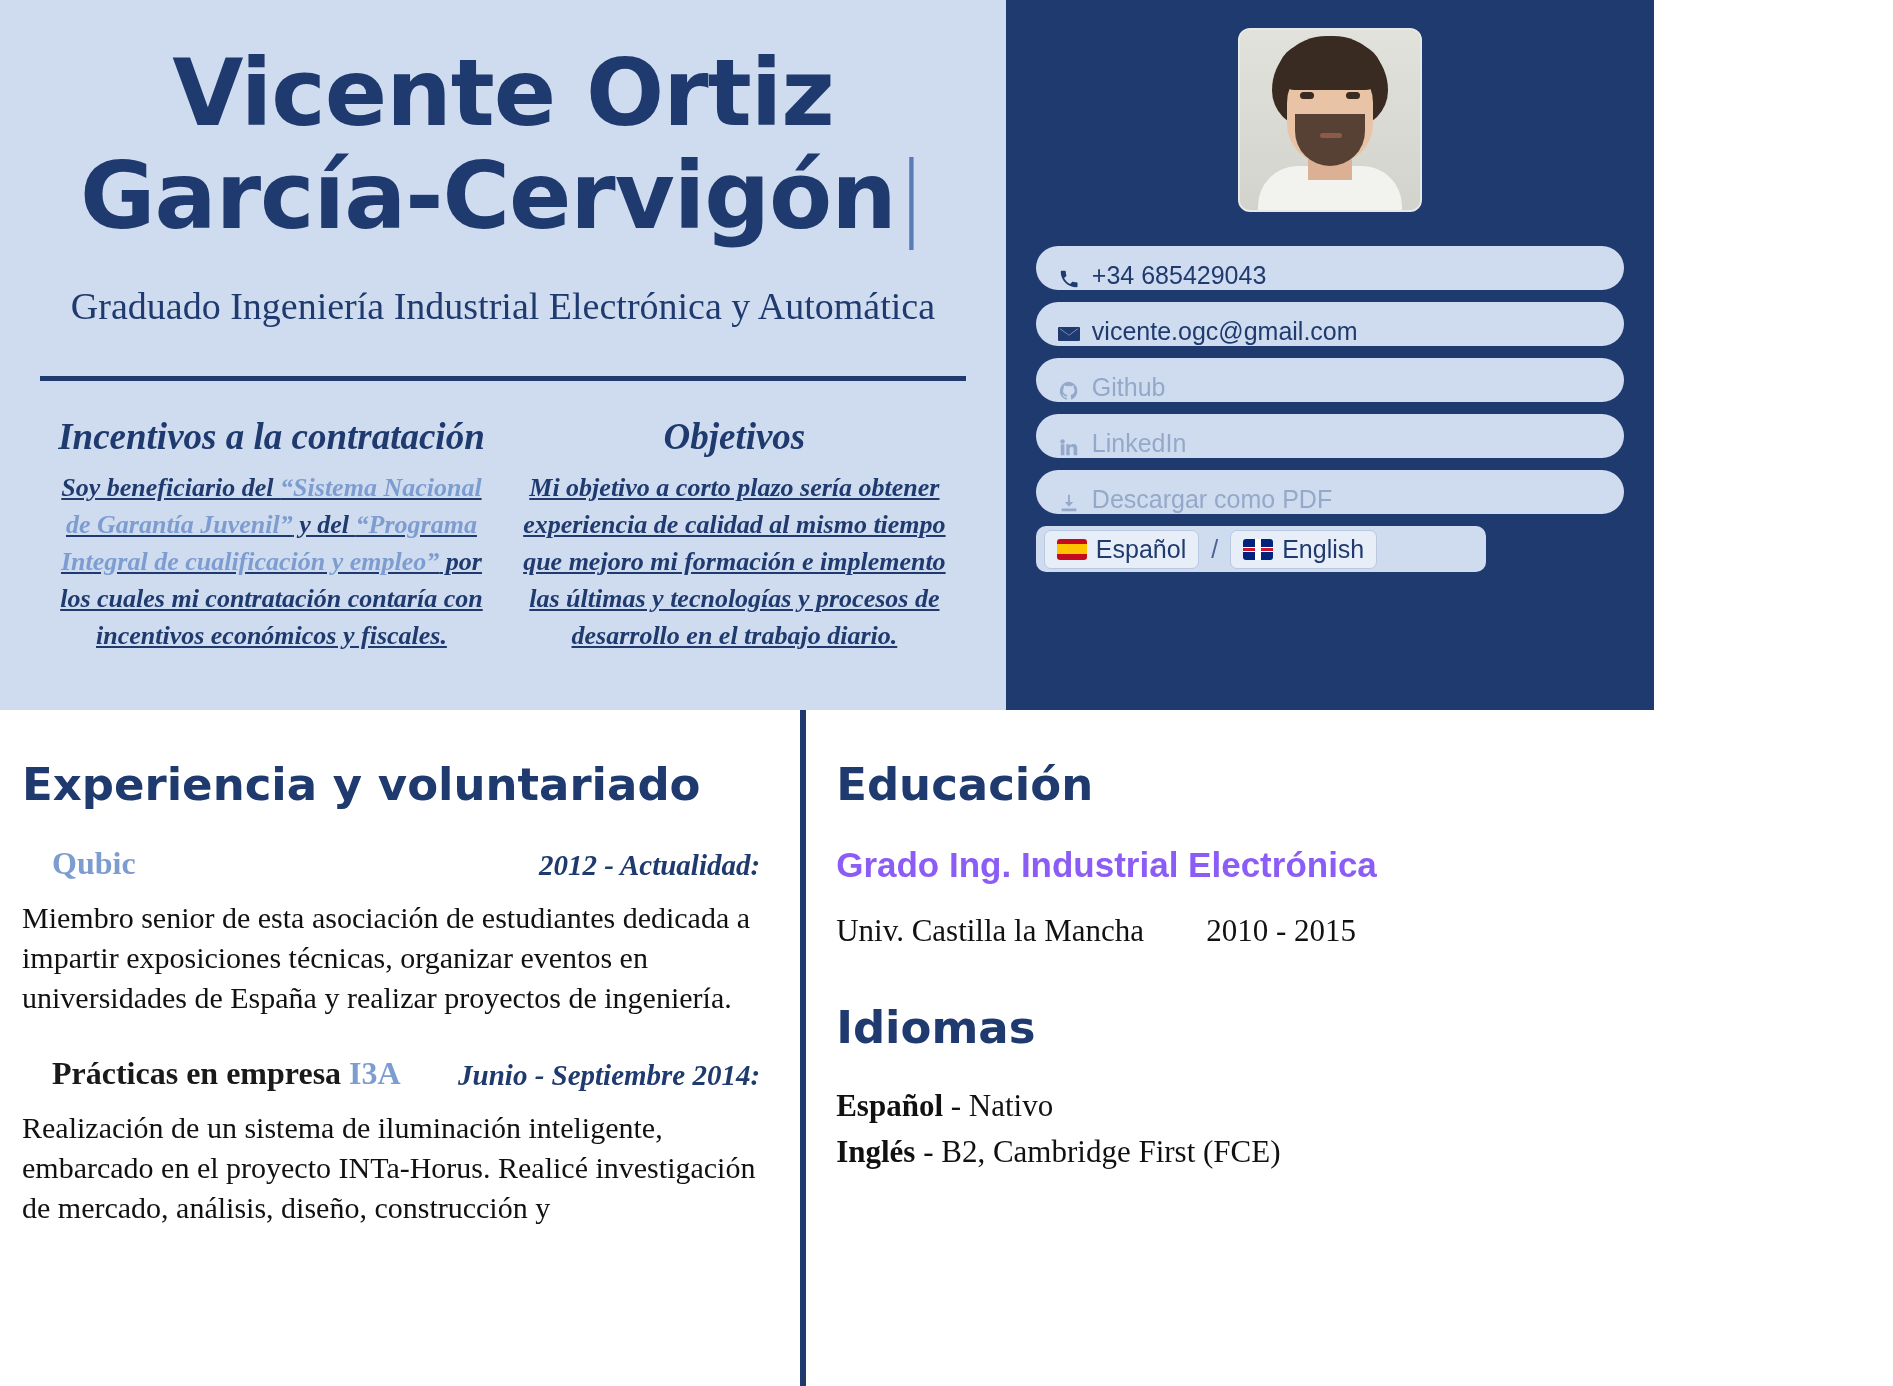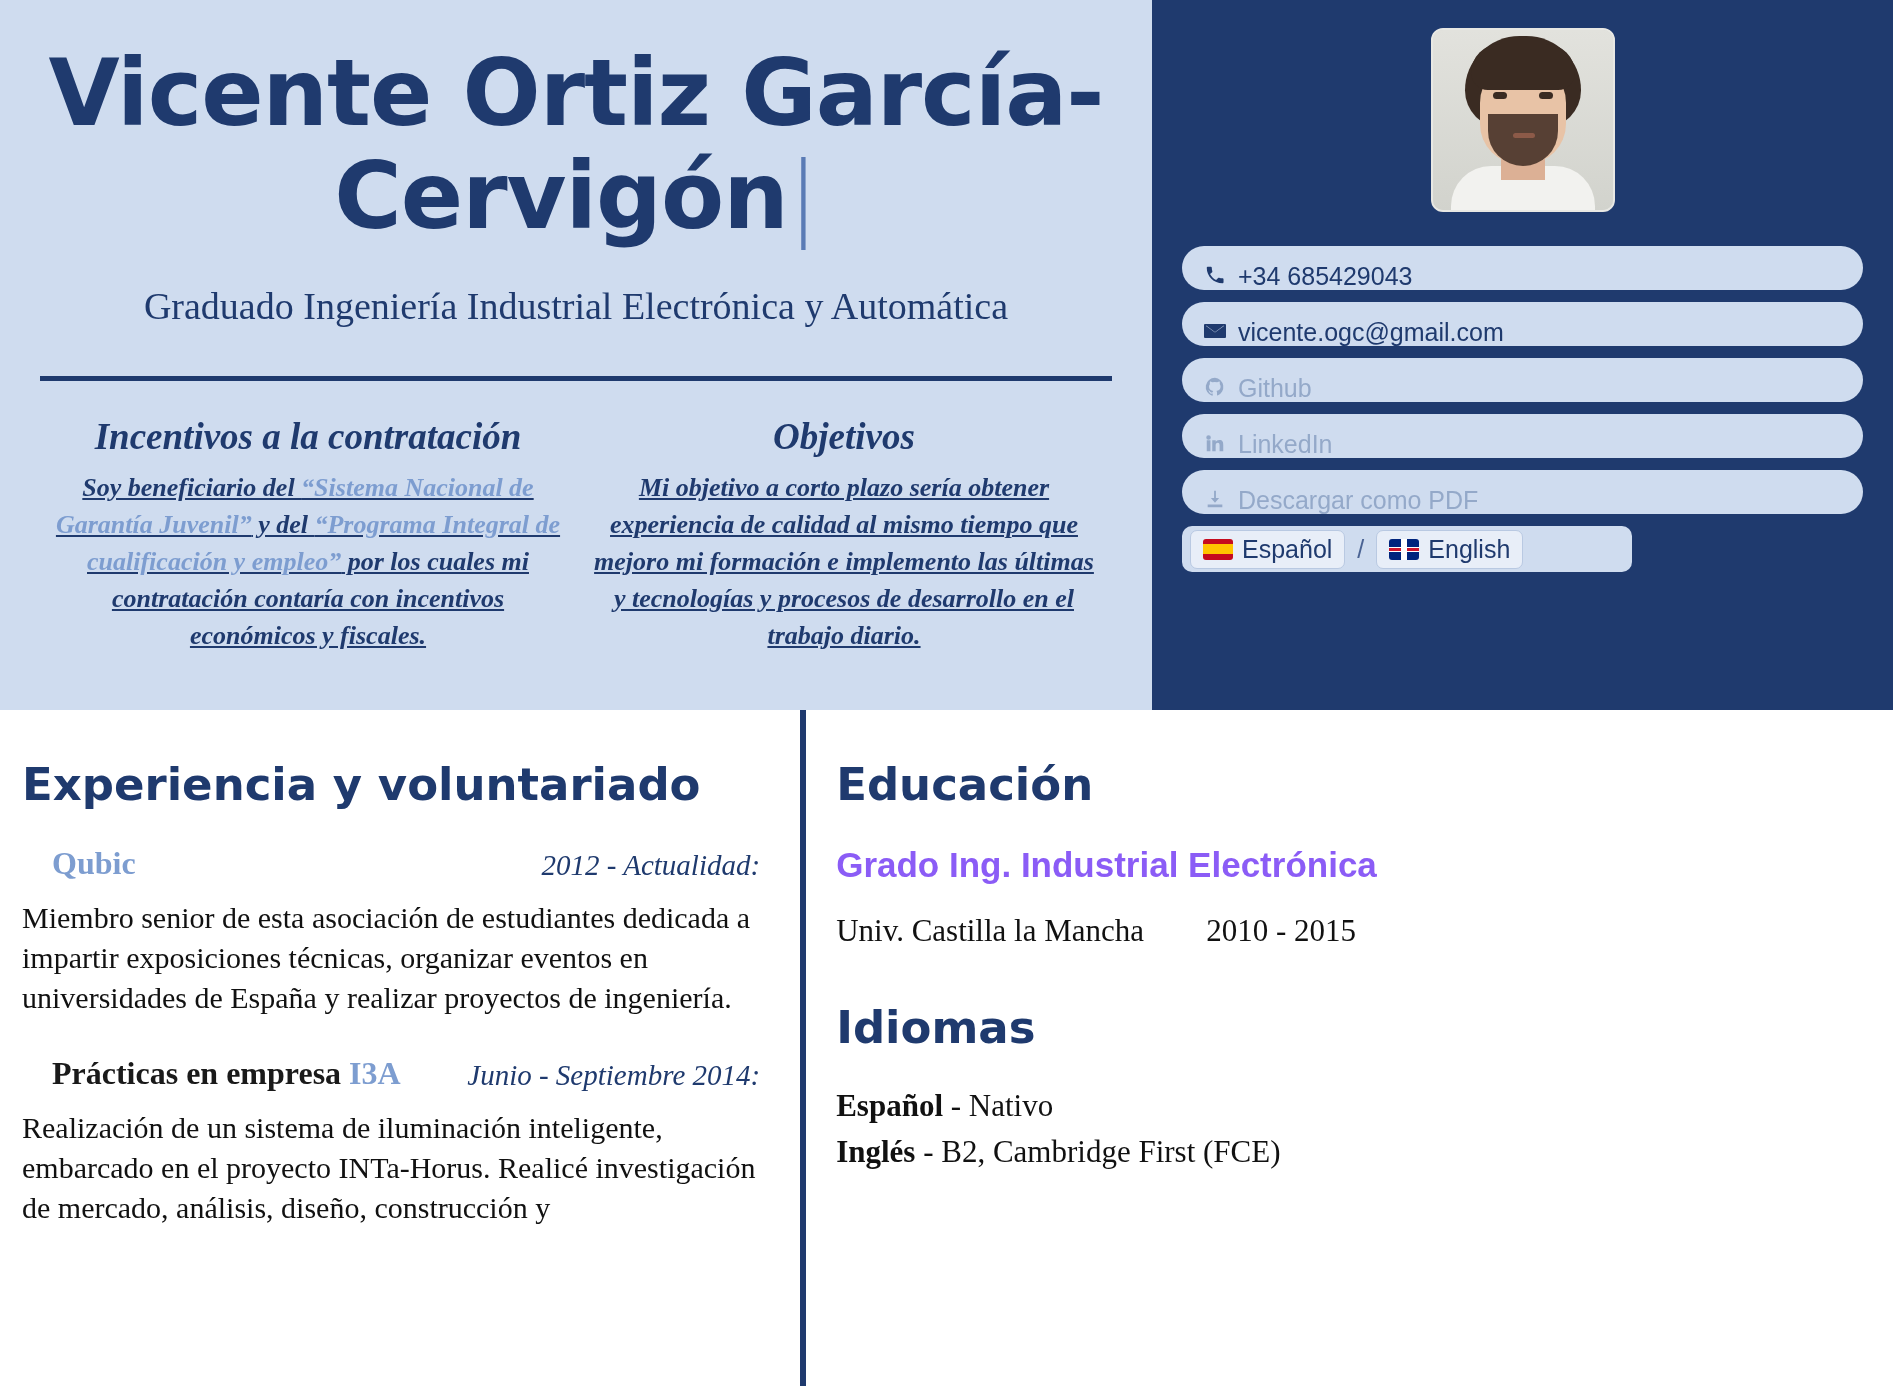--- a/index.html
+++ b/index.html
@@ -11,21 +11,21 @@
     width: 1893px;
     height: 1386px;
     overflow: hidden;
     font-family: "Liberation Serif", serif;
     color: #1a1a1a;
   }
 
   
   .header {
     display: flex;
-    width: 1893px;
+    width: 1654px;
     height: 710px;
   }
   .header-left {
     width: 1152px;
     background: #cfdcef;
     box-sizing: border-box;
     padding: 30px 40px 0 40px;
   }
   .header-right {
     width: 741px;
@@ -125,26 +125,26 @@
              background:#3a2b22; border-radius:7px; }
   .ph-shirt { position:absolute; left:18px; top:136px; width:144px; height:46px;
              background:#f2f2ef; border-radius:40px 40px 0 0; }
   .ph-neck { position:absolute; left:68px; top:124px; width:44px; height:26px;
              background:#dcb095; }
 
   
   .contact-list { margin-top: 34px; }
   .pill {
     display: flex;
-    align-items: flex-start;
+    align-items: flex-end;
     height: 44px;
     background: #cfdcef;
     border-radius: 22px;
     margin-bottom: 12px;
-    padding: 16px 18px;
+    padding: 0 18px;
     box-sizing: border-box;
     font-family: "Liberation Sans", sans-serif;
     font-size: 25px;
     color: #1f3a6e;
   }
   .pill.muted { color: #94a9c9; }
   .pill .ic {
     width: 30px;
     display: inline-block;
     text-align: center;
@@ -231,20 +231,21 @@
     font-size: 32px;
     color: #7d9dd0;
     padding-left: 30px;
   }
   .job-date {
     font-family: "Liberation Serif", serif;
     font-style: italic;
     font-size: 29px;
     color: #1f3a6e;
     white-space: nowrap;
+    font-weight: bold;
   }
   .job-desc {
     font-family: "Liberation Serif", serif;
     font-size: 30px;
     line-height: 1.34;
     color: #111;
     margin-top: 16px;
   }
   .block-gap { height: 36px; }
 

